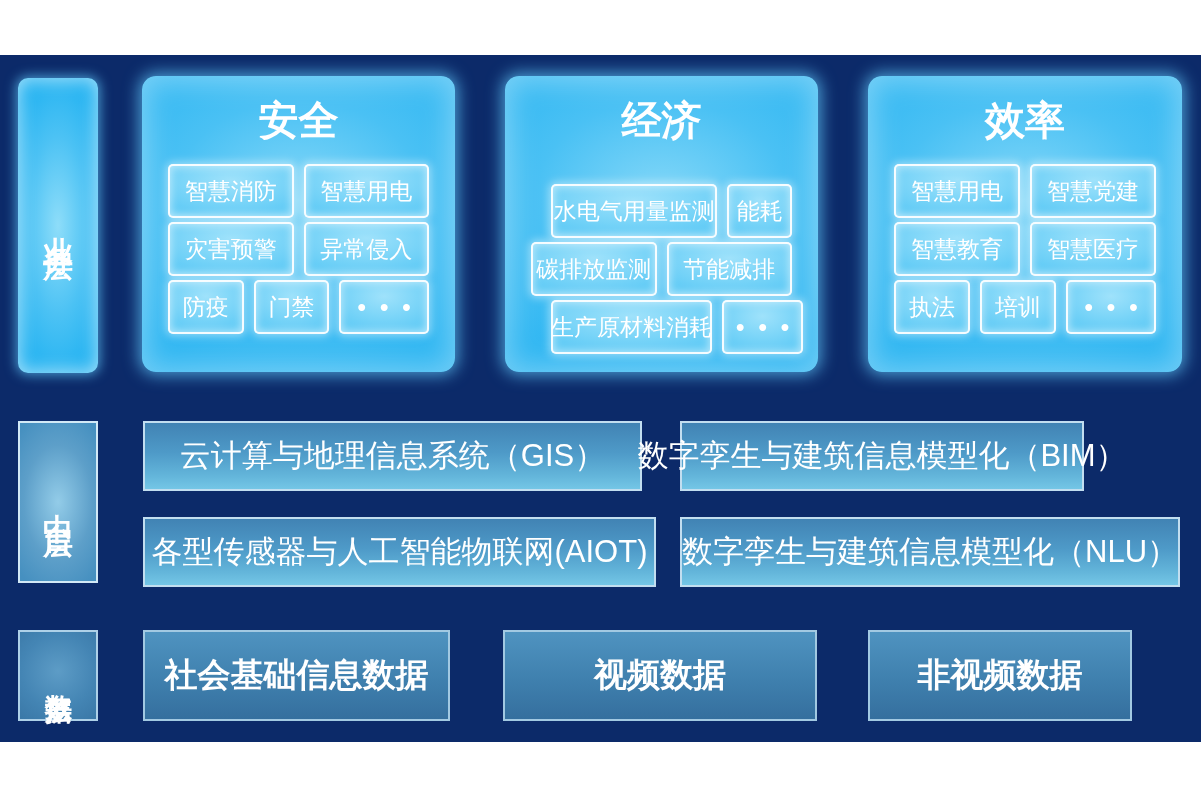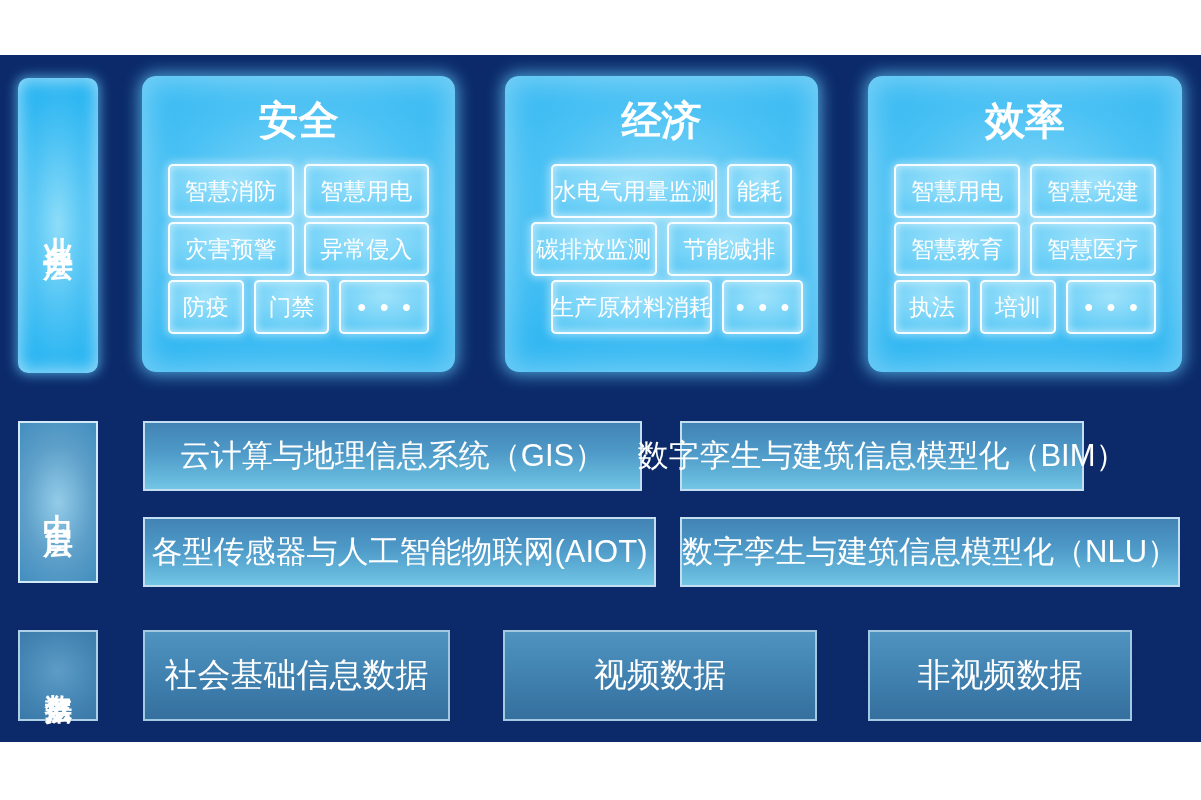--- a/index.html
+++ b/index.html
@@ -31,21 +31,21 @@
   .v-bar.data span{font-size:27px;letter-spacing:2px;}
 
   
   .panel{
     position:absolute;top:76px;height:296px;border-radius:14px;box-sizing:border-box;
     background:radial-gradient(90% 75% at 50% 42%, #85d8f8 0%, #4ac1f4 45%, #21b1f1 100%);
     box-shadow:0 0 16px 3px rgba(96,198,247,.75), inset 0 0 28px 6px rgba(255,255,255,.35);
     display:flex;flex-direction:column;
   }
   .panel.p0{left:142px;width:313px;}
-  .panel.p1{left:505px;width:313px;}
+  .panel.p1{left:505px;width:313px;gap:20px;}
   .panel.p2{left:868px;width:314px;}
   .panel-title{
     color:#fff;font-size:40px;font-weight:bold;text-align:center;
     margin:22px 0 22px;line-height:44px;
   }
   .rows{display:flex;flex-direction:column;gap:4px;padding:0 26px;}
   .row{display:flex;gap:10px;height:54px;text-align:right;}
   .chip{
     flex:1 1 0;display:flex;align-items:center;justify-content:center;
     color:#fff;font-size:23px;white-space:nowrap;border-radius:5px;
@@ -65,21 +65,21 @@
   }
   .mid-box.m0{left:143px;top:421px;width:499px;}
   .mid-box.m1{left:680px;top:421px;width:404px;}
   .mid-box.m2{left:143px;top:517px;width:513px;text-align:right;}
   .mid-box.m3{left:680px;top:517px;width:500px;}
 
   
   .data-box{
     position:absolute;top:630px;height:91px;box-sizing:border-box;
     background:linear-gradient(180deg, #4f93c0 0%, #3f80ae 55%, #356f9e 100%);
-    border:2px solid #a2c9e2;color:#fff;font-size:33px;font-weight:400;
+    border:2px solid #a2c9e2;color:#fff;font-size:33px;font-weight:700;
     display:flex;align-items:center;justify-content:center;white-space:nowrap;
   }
   .data-box.d0{left:143px;width:307px;}
   .data-box.d1{left:503px;width:314px;}
   .data-box.d2{left:868px;width:264px;}
 </style>
 </head>
 <body>
 
 <div class="canvas">

